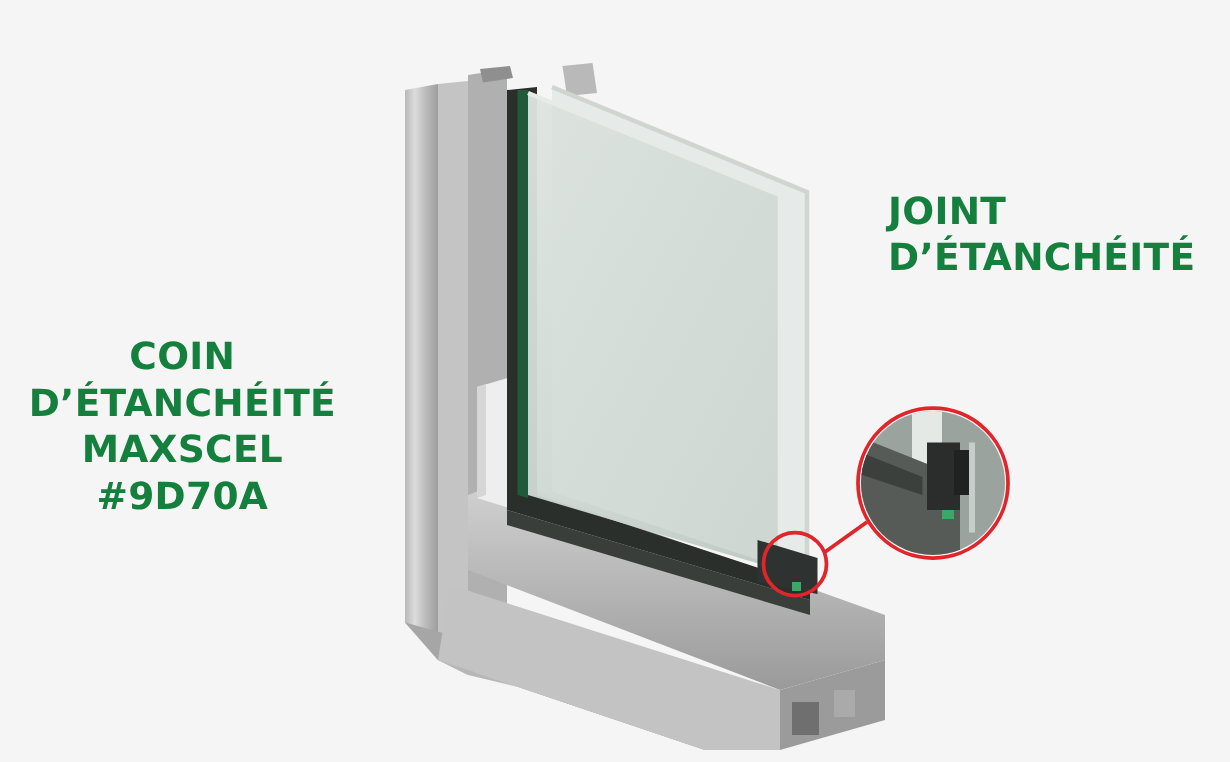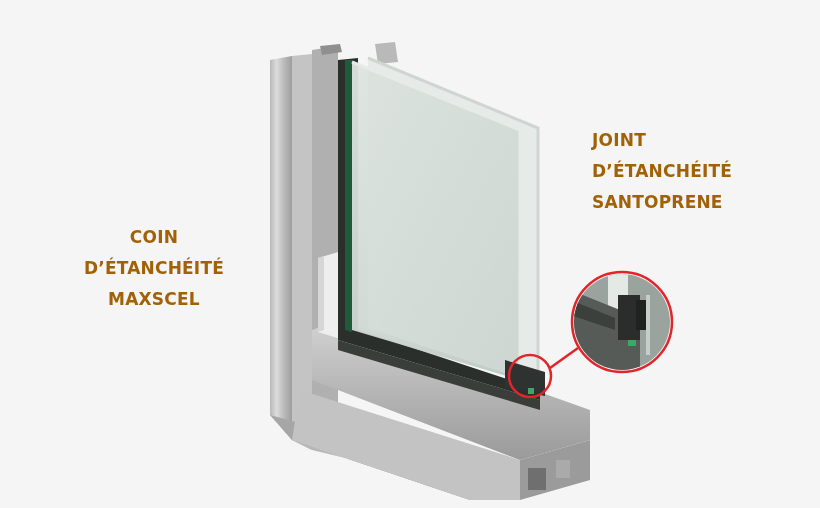--- a/index.html
+++ b/index.html
@@ -5,22 +5,22 @@
     html, body { margin: 0; padding: 0; }
     body {
       width: 820px; height: 508px; overflow: hidden;
       background: #f5f5f5;
       font-family: "DejaVu Sans", sans-serif;
       position: relative;
     }
     .label {
       position: absolute;
       font-weight: bold;
-      color: #a16207;
-      font-size: 17px;
+      color: #15803d;
+      font-size: 25px;
       line-height: 31px;
       letter-spacing: 0.2px;
     }
     .label span { display: block; white-space: nowrap; }
     #label-left { right: 596px; top: 222px; text-align: center; }
     #label-right { left: 592px; top: 125px; text-align: left; }
     svg#scene { position: absolute; left: 0; top: 0; }
   </style>
 </head>
 <body>
@@ -99,19 +99,19 @@
       <rect x="646" y="295" width="4" height="60" fill="#c7cdca"></rect>
     </g>
     <circle cx="622" cy="322" r="50" fill="none" stroke="#e0262b" stroke-width="2.5"></circle>
   </g>
 </svg>
 
 <div class="label" id="label-left">
   <span>COIN</span>
   <span>D’ÉTANCHÉITÉ</span>
   <span>MAXSCEL</span>
+  <span>#9D70A</span>
 </div>
 
 <div class="label" id="label-right">
   <span>JOINT</span>
   <span>D’ÉTANCHÉITÉ</span>
-  <span>SANTOPRENE</span>
 </div>
 
 </body></html>

